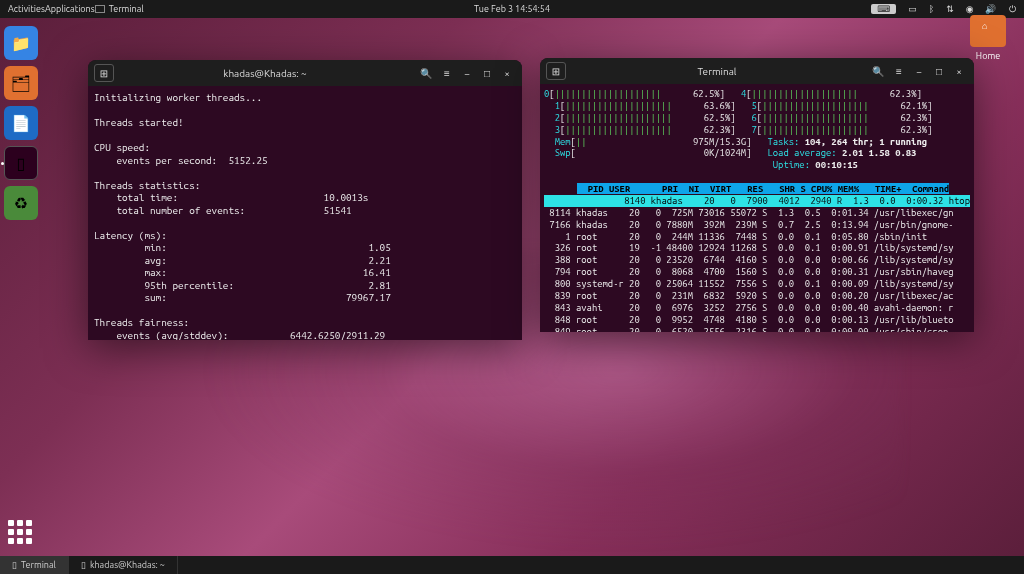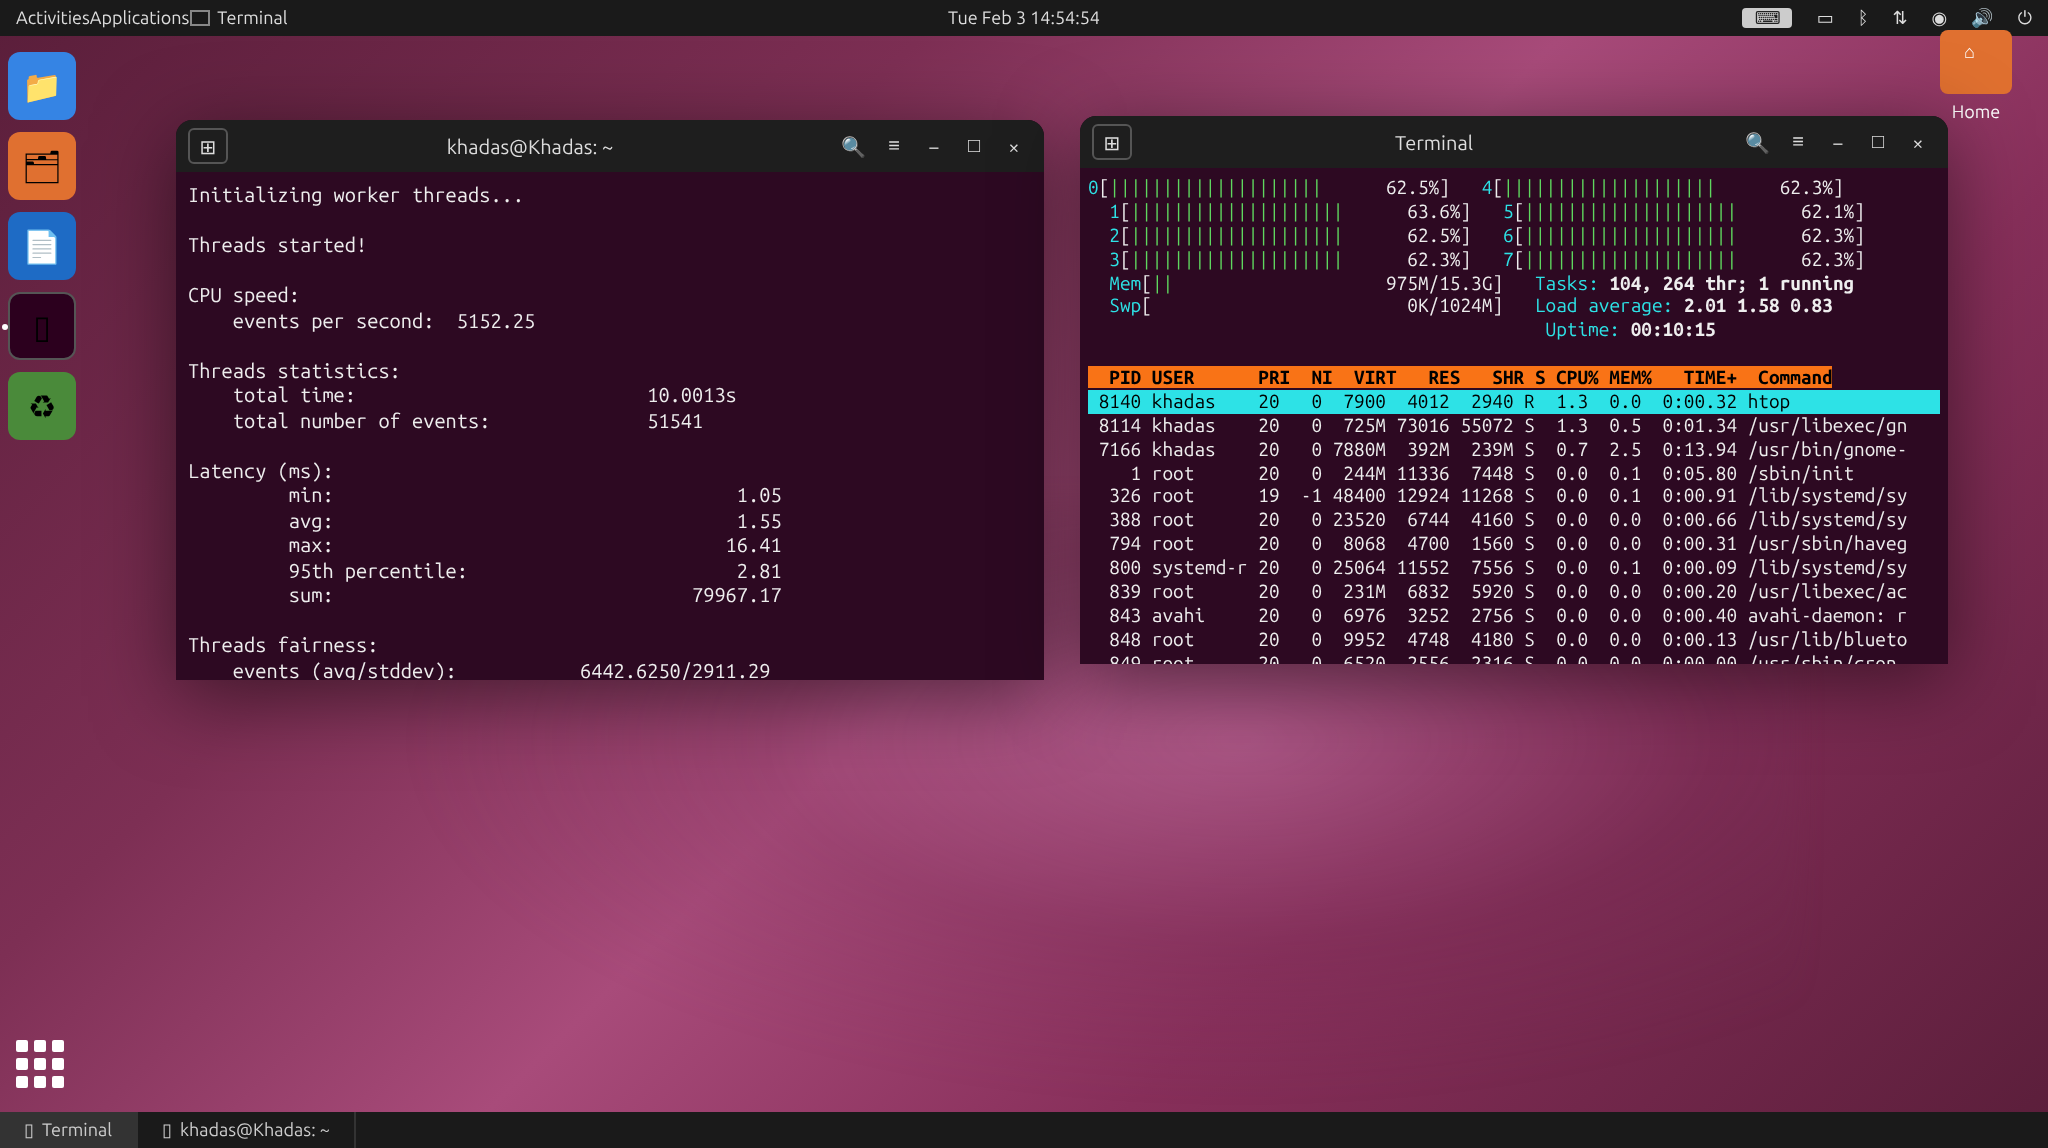--- a/index.html
+++ b/index.html
@@ -128,26 +128,26 @@
   font-family: 'Ubuntu Mono', monospace;
   font-size: 10px;
   color: #eee;
   padding: 6px;
   line-height: 1.25;
   white-space: pre;
 }
 .cyan { color: #2de2e6; }
 .green { color: #5fd75f; }
 .bold { font-weight: bold; }
-.hl-row { background: #2de2e6; color: #000; }
+.hl-row { background: #2de2e6; color: #000; text-align: right; }
 
 #win1 { top: 60px; left: 88px; width: 434px; height: 280px; }
 #win2 { top: 58px; left: 540px; width: 434px; height: 274px; }
 
-.htop-header { background: #f97316; color: #000; font-weight: bold; }
+.htop-header { background: #0ea5e9; color: #000; font-weight: bold; margin-left: 33px; }
 </style>
 </head>
 <body>
 
 <div class="swirl"></div>
 
 <div class="topbar">
   <div class="left">
     <span>Activities</span>
     <span>Applications</span>
@@ -209,21 +209,21 @@
 
 <span>CPU speed:</span>
 <span>    events per second:  5152.25</span>
 
 <span>Threads statistics:</span>
 <span>    total time:                          10.0013s</span>
 <span>    total number of events:              51541</span>
 
 <span>Latency (ms):</span>
 <span>         min:                                    1.05</span>
-<span>         avg:                                    1.55</span>
+<span>         avg:                                    2.21</span>
 <span>         max:                                   16.41</span>
 <span>         95th percentile:                        2.81</span>
 <span>         sum:                                79967.17</span>
 
 <span>Threads fairness:</span>
 <span>    events (avg/stddev):           6442.6250/2911.29</span>
 
 
 </div>
 </div>

